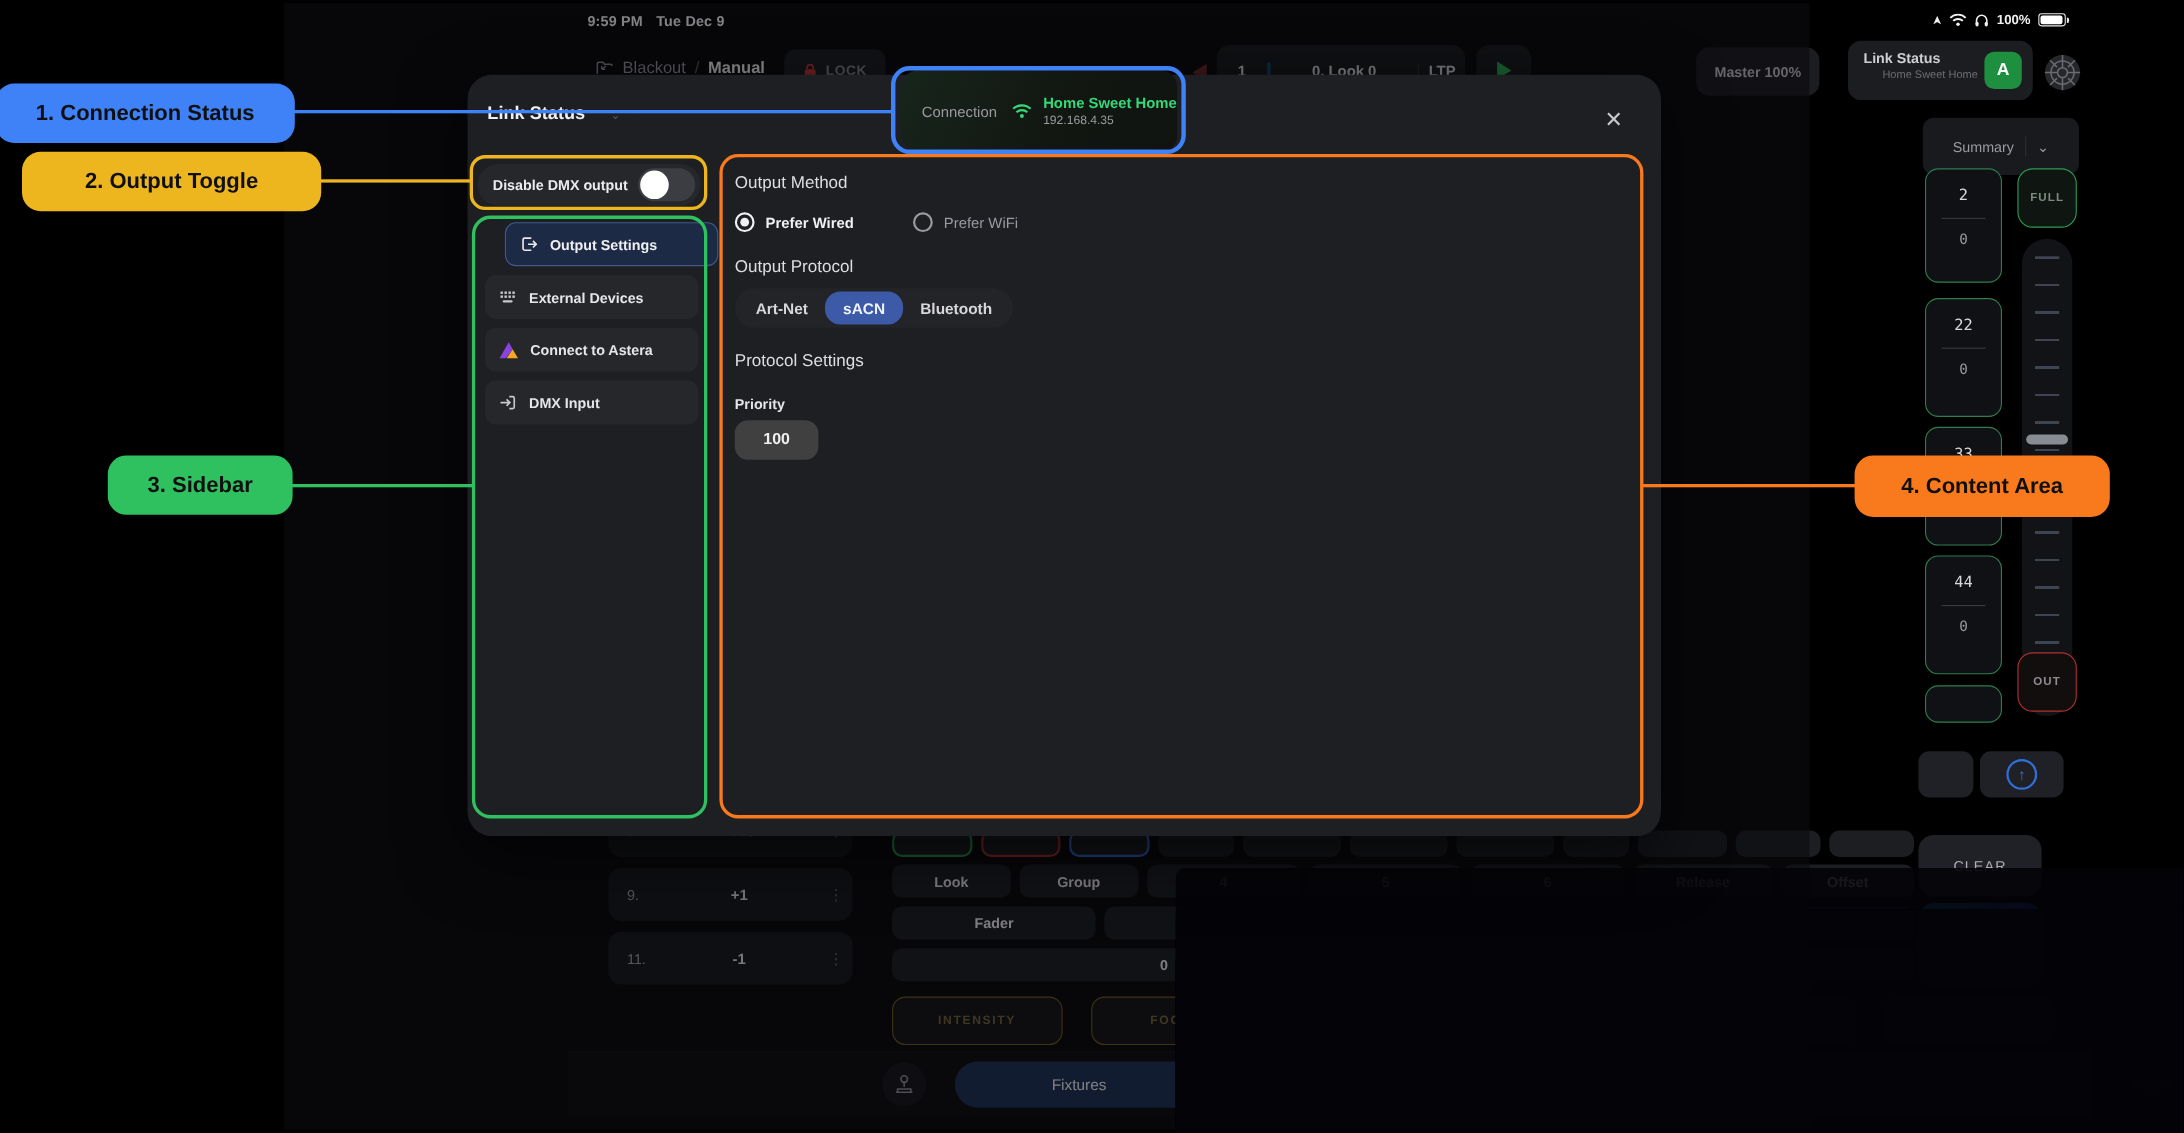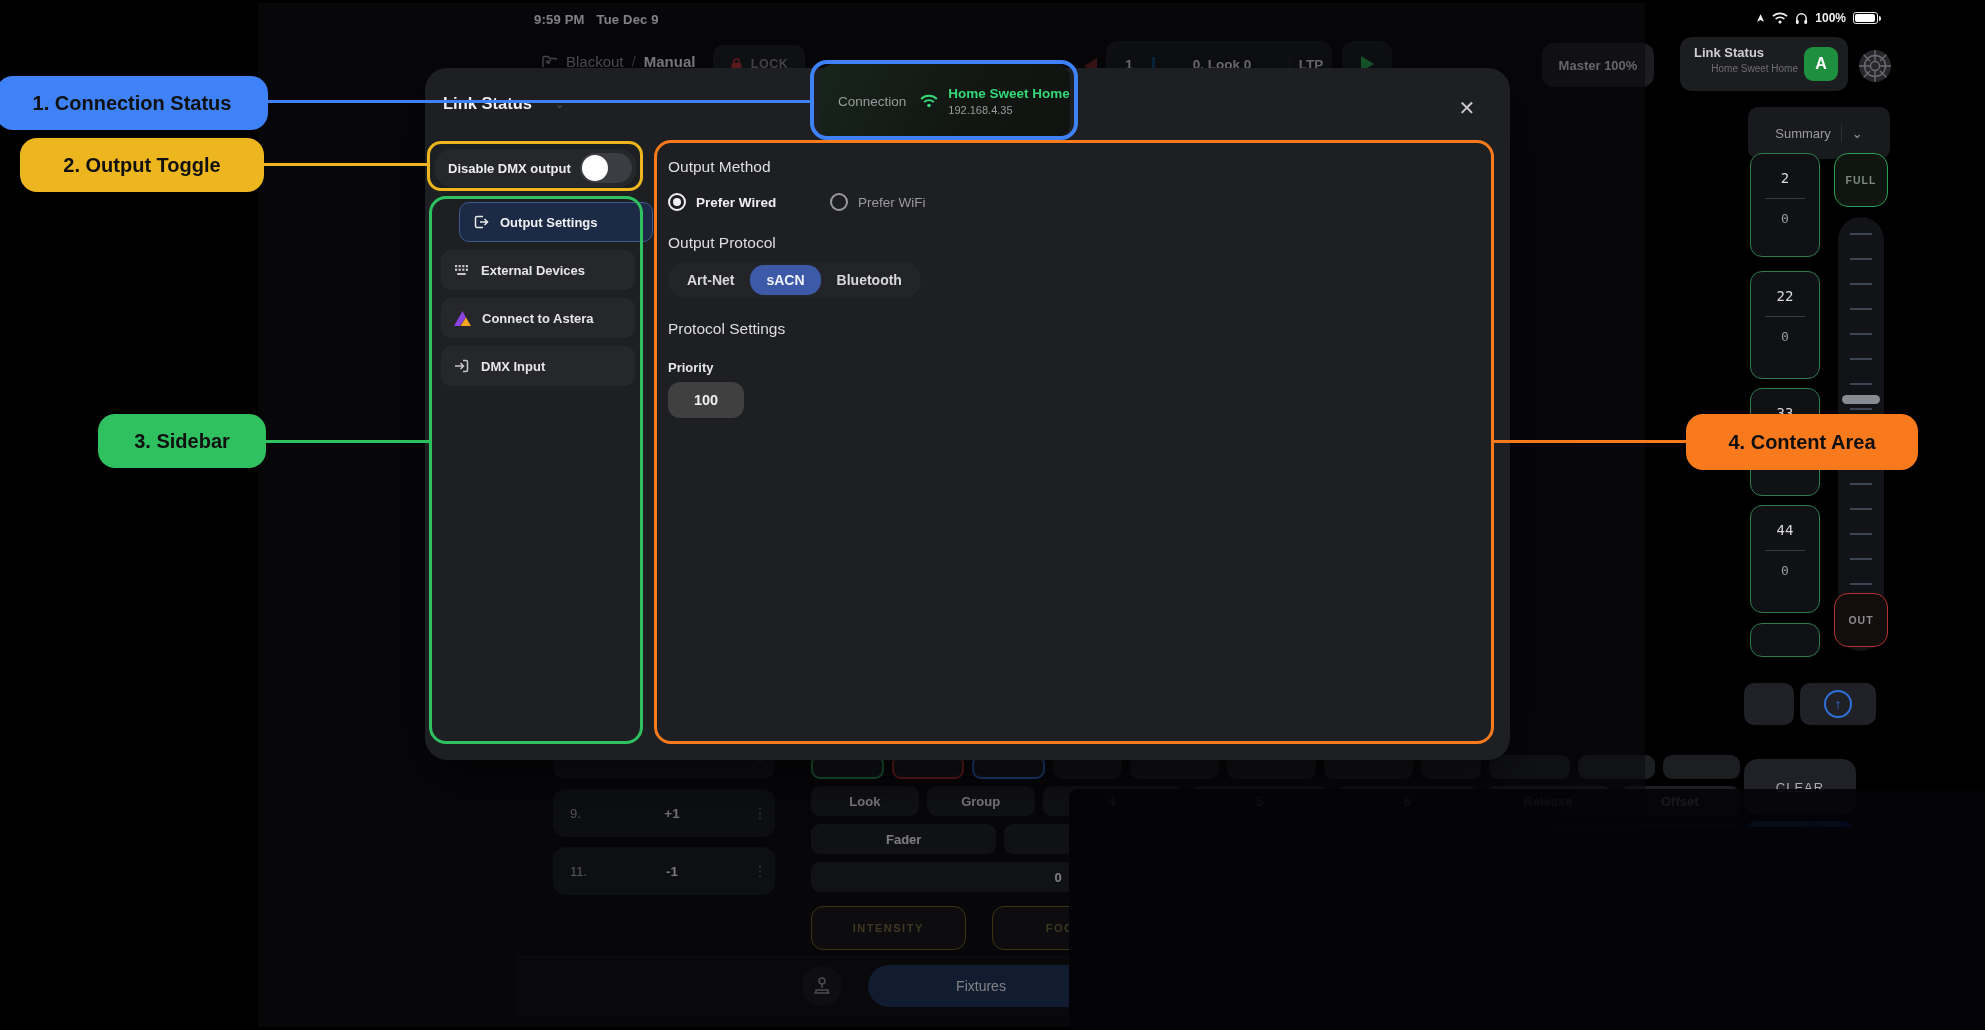--- a/index.html
+++ b/index.html
@@ -510,16 +510,16 @@
   <div class="ann-rect" style="left:427px; top:141px; width:216px; height:50px; border:3.5px solid #edb61e; border-radius:14px;"></div>
   <div class="ann-rect" style="left:429px; top:196px; width:214px; height:548px; border:3.5px solid #2fc060;"></div>
   <div class="ann-rect" style="left:654px; top:140px; width:840px; height:604px; border:3.5px solid #f97a1c;"></div>
 
   <div class="ann-line" style="left:266px; top:100px; width:546px; background:#3f82f7;"></div>
   <div class="ann-line" style="left:262px; top:163px; width:167px; background:#edb61e;"></div>
   <div class="ann-line" style="left:264px; top:440px; width:167px; background:#2fc060;"></div>
   <div class="ann-line" style="left:1492px; top:440px; width:196px; background:#f97a1c;"></div>
 
   <div class="ann-pill" style="left:-4px; top:76px; width:272px; height:54px; background:#3f82f7;">1. Connection Status</div>
-  <div class="ann-pill" style="left:20px; top:138px; width:244px; height:54px; background:#edb61e;">2. Output Toggle</div>
+  <div class="ann-pill" style="left:20px; top:138px; width:272px; height:54px; background:#edb61e;">2. Output Toggle</div>
   <div class="ann-pill" style="left:98px; top:414px; width:168px; height:54px; background:#2fc060;">3. Sidebar</div>
   <div class="ann-pill" style="left:1686px; top:414px; width:232px; height:56px; background:#f97a1c;">4. Content Area</div>
 </div>
 
 </body></html>

